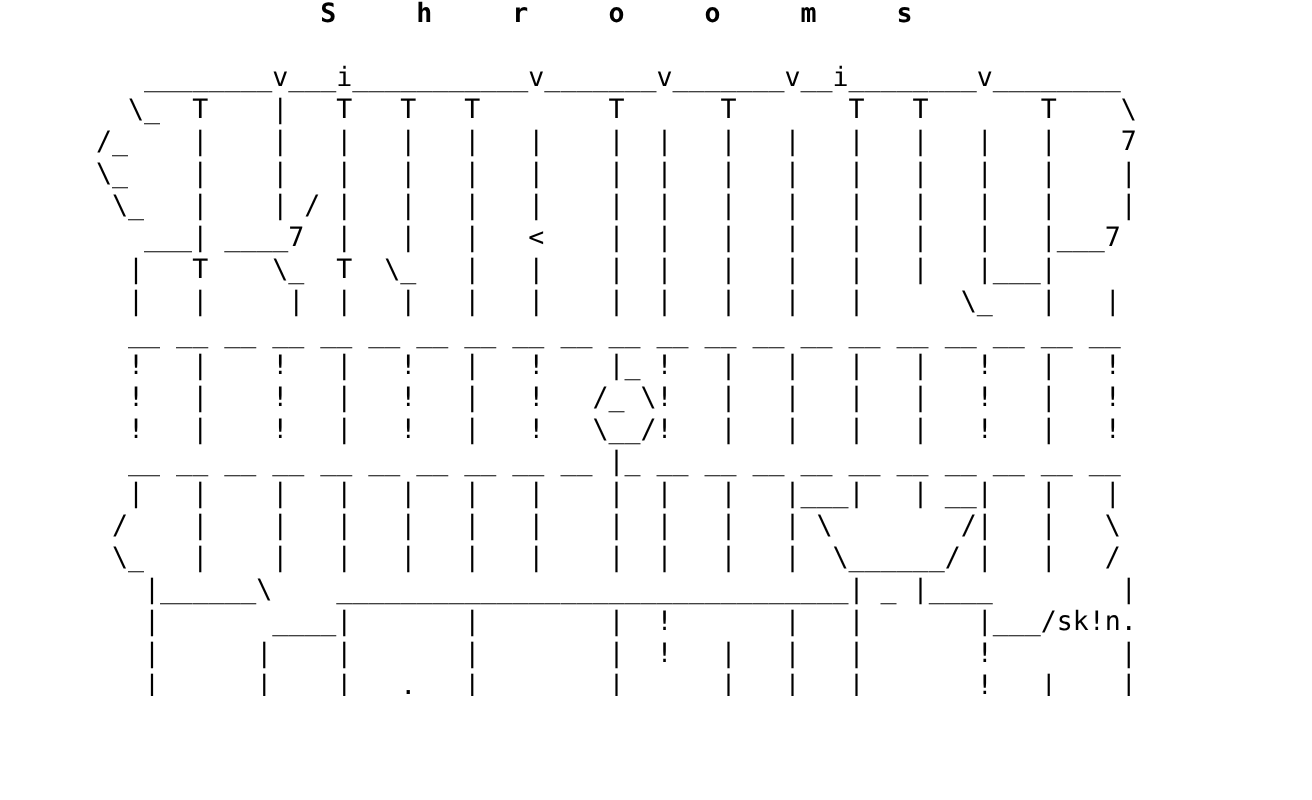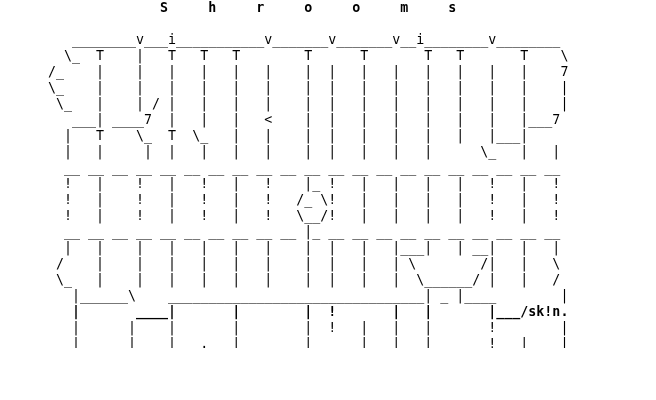--- a/index.html
+++ b/index.html
@@ -24,21 +24,21 @@
   }
   .art .row {
     height: 16px;
     white-space: pre;
     letter-spacing: 0;
   }
   .art .row.title-row {
     font-weight: bold;
   }
   .art .row.signature-row {
-    font-weight: bold;
+    font-weight: normal;
   }
 </style>
 </head>
 <body>
 
 <div class="screen">
   <pre class="art"><div class="row title-row">                    S     h     r     o     o     m     s</div><div class="row"></div><div class="row">         ________v___i___________v_______v_______v__i________v________</div><div class="row">        \_  T    |   T   T   T        T      T       T   T       T    \</div><div class="row">      /_    |    |   |   |   |   |    |  |   |   |   |   |   |   |    7</div><div class="row">      \_    |    |   |   |   |   |    |  |   |   |   |   |   |   |    |</div><div class="row">       \_   |    | / |   |   |   |    |  |   |   |   |   |   |   |    |</div><div class="row">         ___| ____7  |   |   |   &lt;    |  |   |   |   |   |   |   |___7</div><div class="row">        |   T    \_  T  \_   |   |    |  |   |   |   |   |   |___|</div><div class="row">        |   |     |  |   |   |   |    |  |   |   |   |      \_   |   |</div><div class="row">        __ __ __ __ __ __ __ __ __ __ __ __ __ __ __ __ __ __ __ __ __</div><div class="row">        !   |    !   |   !   |   !    |_ !   |   |   |   |   !   |   !</div><div class="row">        !   |    !   |   !   |   !   /_ \!   |   |   |   |   !   |   !</div><div class="row">        !   |    !   |   !   |   !   \__/!   |   |   |   |   !   |   !</div><div class="row">        __ __ __ __ __ __ __ __ __ __ |_ __ __ __ __ __ __ __ __ __ __</div><div class="row">        |   |    |   |   |   |   |    |  |   |   |___|   | __|   |   |</div><div class="row">       /    |    |   |   |   |   |    |  |   |   | \        /|   |   \</div><div class="row">       \_   |    |   |   |   |   |    |  |   |   |  \______/ |   |   /</div><div class="row">         |______\    ________________________________| _ |____        |</div><div class="row signature-row">         |       ____|       |        |  !       |   |       |___/sk!n.</div><div class="row">         |      |    |       |        |  !   |   |   |       !        |</div><div class="row">         |      |    |   .   |        |      |   |   |       !   |    |</div><div class="row">         !                   !               !       !                !</div><div class="row">         !                                   !                        !</div><div class="row">                                                                      '</div></pre>
 </div>
 
 </body></html>

